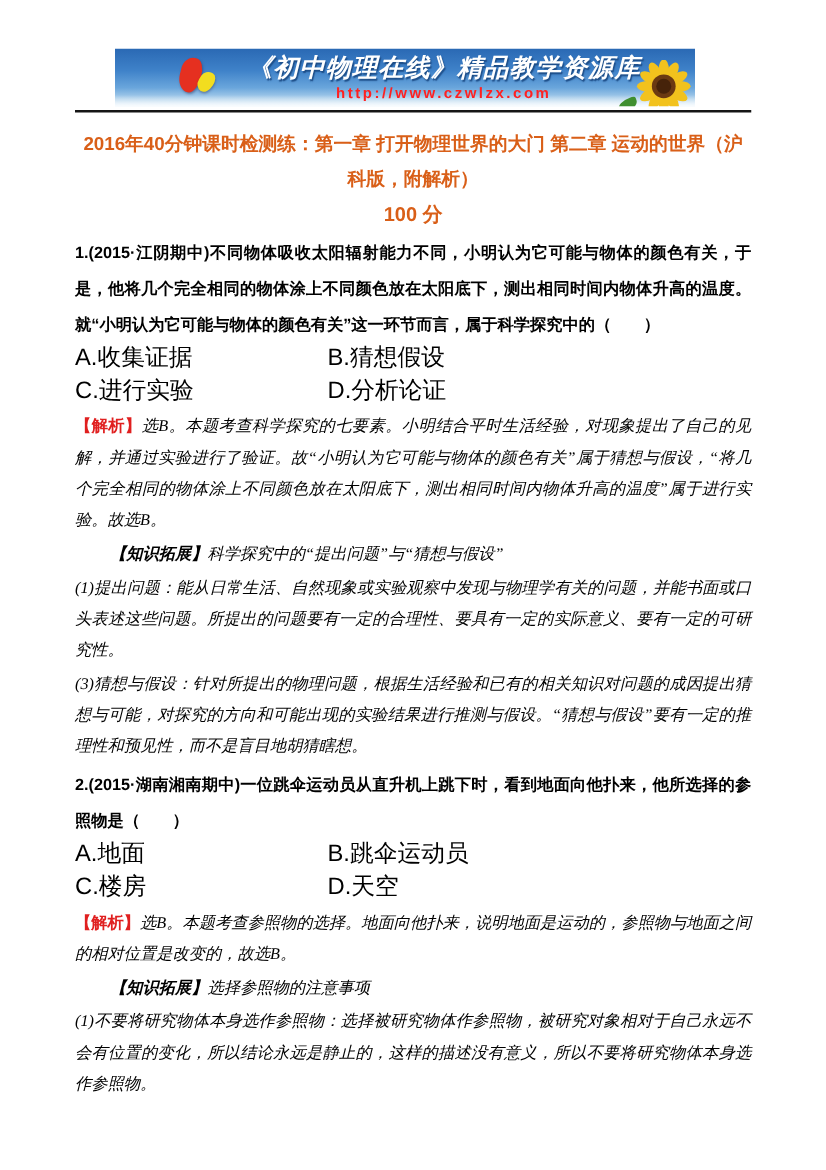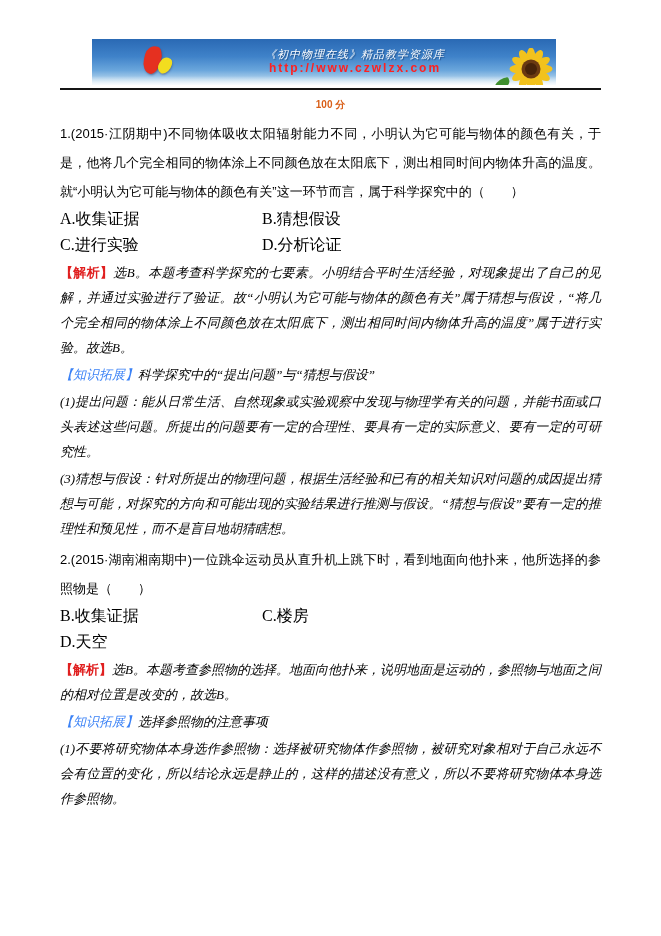--- a/index.html
+++ b/index.html
@@ -33,59 +33,59 @@
     box-shadow: 1px 1px 2px rgba(40,40,80,.45);
   }
   .flame-yellow {
     position:absolute; left:15px; top:13px; width:12px; height:17px;
     background:#f2dd1f; border-radius:62% 45% 55% 60% / 45% 55% 62% 50%;
     transform:rotate(32deg);
     box-shadow: 1px 1px 2px rgba(40,40,80,.4);
   }
   .banner-text { margin:0 auto; padding-left:62px; text-align:center; line-height:1.2; z-index:2; }
   .site-name {
-    font-size:11px; font-weight:normal; color:#ffffff; letter-spacing:1px;
+    font-size:20px; font-weight:bold; color:#ffffff; letter-spacing:1px;
     text-shadow:1px 1px 1px #1c4c86;
     font-family:"Liberation Serif","DejaVu Serif",serif; font-style:italic;
   }
   .site-url {
     font-size:12px; font-weight:bold; color:#ff2020;
     font-family:Liberation Sans, sans-serif; letter-spacing:2px;
   }
   .sunflower { position:absolute; right:2px; bottom:-5px; z-index:3; }
   .leaf {
     position:absolute; right:46px; bottom:-4px; width:16px; height:10px; z-index:2;
     background:#3f8f2f; border-radius:80% 20% 70% 30%; transform:rotate(-18deg);
   }
 
   .rule { border-top:2px solid #151515; margin-top:3px; }
 
   
   .title {
     margin-top:12px; font-size:15px; line-height:28px; font-weight:bold;
     text-align:center; color:#d95f18;
   }
-  .score { margin-top:5px; font-size:10px; line-height:20px; font-weight:bold; text-align:center; color:#d95f18; }
+  .score { margin-top:5px; font-size:16px; line-height:20px; font-weight:bold; text-align:center; color:#d95f18; }
   .section { margin-top:9px; font-size:13.5px; line-height:26px; font-weight:bold; }
 
   
-  .stem { margin-top:4px; font-size:13px; line-height:29px; text-align:justify; }
+  .stem { margin-top:4px; font-size:13px; line-height:29px; text-align:justify;font-weight:bold; }
   .options {
     display:grid; grid-template-columns:202px auto; justify-content:start;
-    font-size:16px; line-height:26px;font-family:Liberation Serif, serif;
+    font-size:19px; line-height:26px;
   }
   .analysis {
     margin-top:2px; font-size:13px; line-height:25px; text-align:justify;
     font-family:"Liberation Serif","DejaVu Serif",serif; font-style:italic;
   }
   .lab-hei {
     color:#e01f1f; font-weight:bold; font-style:normal;
     font-family:"Liberation Sans","DejaVu Sans",sans-serif;
   }
-  .lab-kai { color:#3b82f6; font-weight:normal; }
+  .lab-kai { color:#000000; font-weight:bold;margin-left:28px; }
 </style>
 </head>
 <body>
 
 <div class="page">
 
   <div class="banner">
     <span class="logo">
       <i class="flame-red"></i>
       <i class="flame-yellow"></i>
@@ -110,37 +110,39 @@
         <ellipse cx="23" cy="8" rx="4.2" ry="8.5" transform="rotate(300 23 21)"></ellipse>
         <ellipse cx="23" cy="8" rx="4.2" ry="8.5" transform="rotate(330 23 21)"></ellipse>
       </g>
       <circle cx="23" cy="21" r="9.5" fill="#6b3a12"></circle>
       <circle cx="23" cy="21" r="6" fill="#46230a"></circle>
     </svg>
   </div>
 
   <div class="rule"></div>
 
+  <h1 class="title">2016年40分钟课时检测练：第一章 打开物理世界的大门 第二章 运动的世界（沪科版，附解析）</h1>
   <div class="score">100 分</div>
 
   <p class="stem">1.(2015·江阴期中)不同物体吸收太阳辐射能力不同，小明认为它可能与物体的颜色有关，于是，他将几个完全相同的物体涂上不同颜色放在太阳底下，测出相同时间内物体升高的温度。就“小明认为它可能与物体的颜色有关”这一环节而言，属于科学探究中的（　　）</p>
   <div class="options">
     <span>A.收集证据</span>
     <span>B.猜想假设</span>
     <span>C.进行实验</span>
     <span>D.分析论证</span>
   </div>
   <p class="analysis"><span class="lab-hei">【解析】</span><span>选B。本题考查科学探究的七要素。小明结合平时生活经验，对现象提出了自己的见解，并通过实验进行了验证。故“小明认为它可能与物体的颜色有关”属于猜想与假设，“将几个完全相同的物体涂上不同颜色放在太阳底下，测出相同时间内物体升高的温度”属于进行实验。故选B。</span></p>
   <p class="analysis"><span class="lab-kai">【知识拓展】</span><span>科学探究中的“提出问题”与“猜想与假设”</span></p>
   <p class="analysis">(1)提出问题：能从日常生活、自然现象或实验观察中发现与物理学有关的问题，并能书面或口头表述这些问题。所提出的问题要有一定的合理性、要具有一定的实际意义、要有一定的可研究性。</p>
   <p class="analysis">(3)猜想与假设：针对所提出的物理问题，根据生活经验和已有的相关知识对问题的成因提出猜想与可能，对探究的方向和可能出现的实验结果进行推测与假设。“猜想与假设”要有一定的推理性和预见性，而不是盲目地胡猜瞎想。</p>
 
   <p class="stem">2.(2015·湖南湘南期中)一位跳伞运动员从直升机上跳下时，看到地面向他扑来，他所选择的参照物是（　　）</p>
   <div class="options">
-    <span>B.收集证据</span>
+    <span>A.地面</span>
+    <span>B.跳伞运动员</span>
     <span>C.楼房</span>
     <span>D.天空</span>
   </div>
   <p class="analysis"><span class="lab-hei">【解析】</span><span>选B。本题考查参照物的选择。地面向他扑来，说明地面是运动的，参照物与地面之间的相对位置是改变的，故选B。</span></p>
   <p class="analysis"><span class="lab-kai">【知识拓展】</span><span>选择参照物的注意事项</span></p>
   <p class="analysis">(1)不要将研究物体本身选作参照物：选择被研究物体作参照物，被研究对象相对于自己永远不会有位置的变化，所以结论永远是静止的，这样的描述没有意义，所以不要将研究物体本身选作参照物。</p>
 
 </div>
 
 </body></html>

